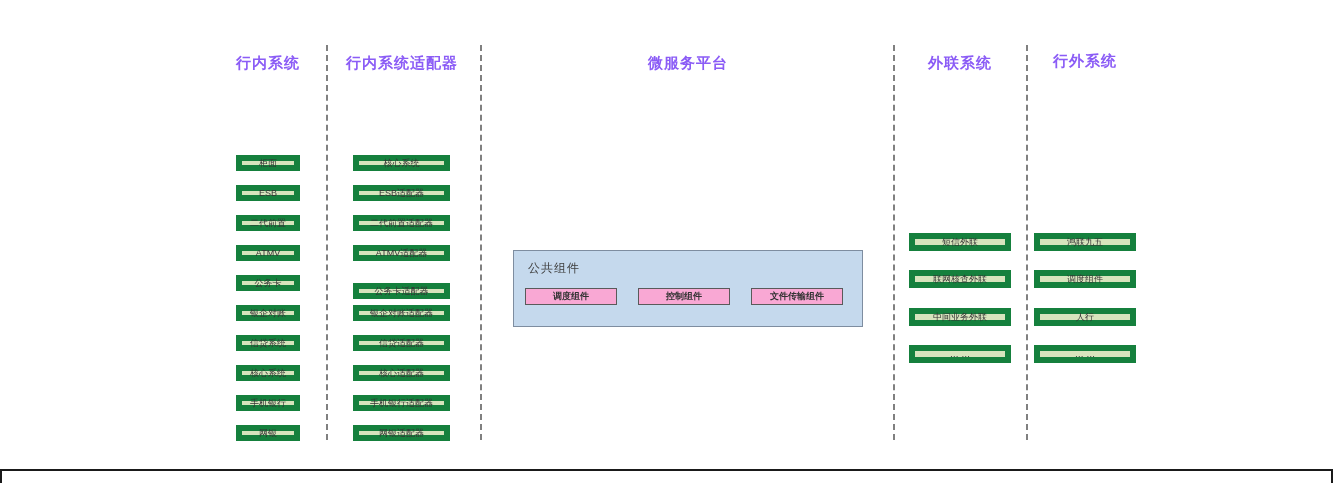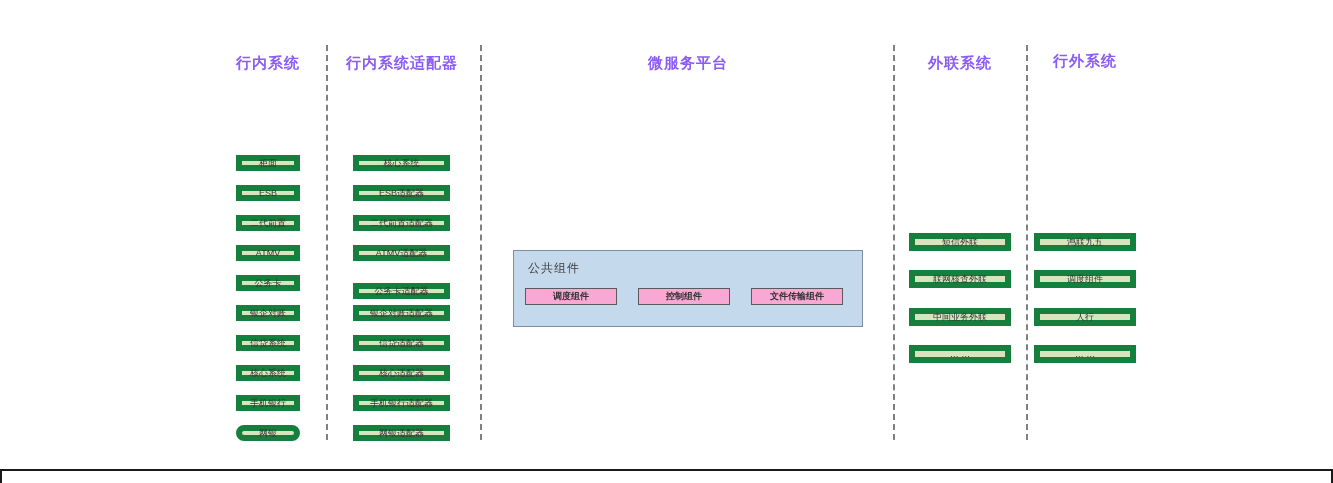--- a/index.html
+++ b/index.html
@@ -88,21 +88,21 @@
 
   <div class="gbox c1" style="top:109px;">柜面</div>
   <div class="gbox c1" style="top:139px;">ESB</div>
   <div class="gbox c1" style="top:169px;">二代前置</div>
   <div class="gbox c1" style="top:199px;">ATMV</div>
   <div class="gbox c1" style="top:229px;">公务卡</div>
   <div class="gbox c1" style="top:259px;">银企对账</div>
   <div class="gbox c1" style="top:289px;">信贷系统</div>
   <div class="gbox c1" style="top:319px;">核心系统</div>
   <div class="gbox c1" style="top:349px;">手机银行</div>
-  <div class="gbox c1" style="top:379px;border-radius:8px;">网银</div>
+  <div class="gbox c1" style="top:379px;">网银</div>
 
   <div class="gbox c2" style="top:109px;">核心系统</div>
   <div class="gbox c2" style="top:139px;">ESB适配器</div>
   <div class="gbox c2" style="top:169px;">二代前置适配器</div>
   <div class="gbox c2" style="top:199px;">ATMV适配器</div>
   <div class="gbox c2" style="top:237px;">公务卡适配器</div>
   <div class="gbox c2" style="top:259px;">银企对账适配器</div>
   <div class="gbox c2" style="top:289px;">信贷适配器</div>
   <div class="gbox c2" style="top:319px;">核心适配器</div>
   <div class="gbox c2" style="top:349px;">手机银行适配器</div>

